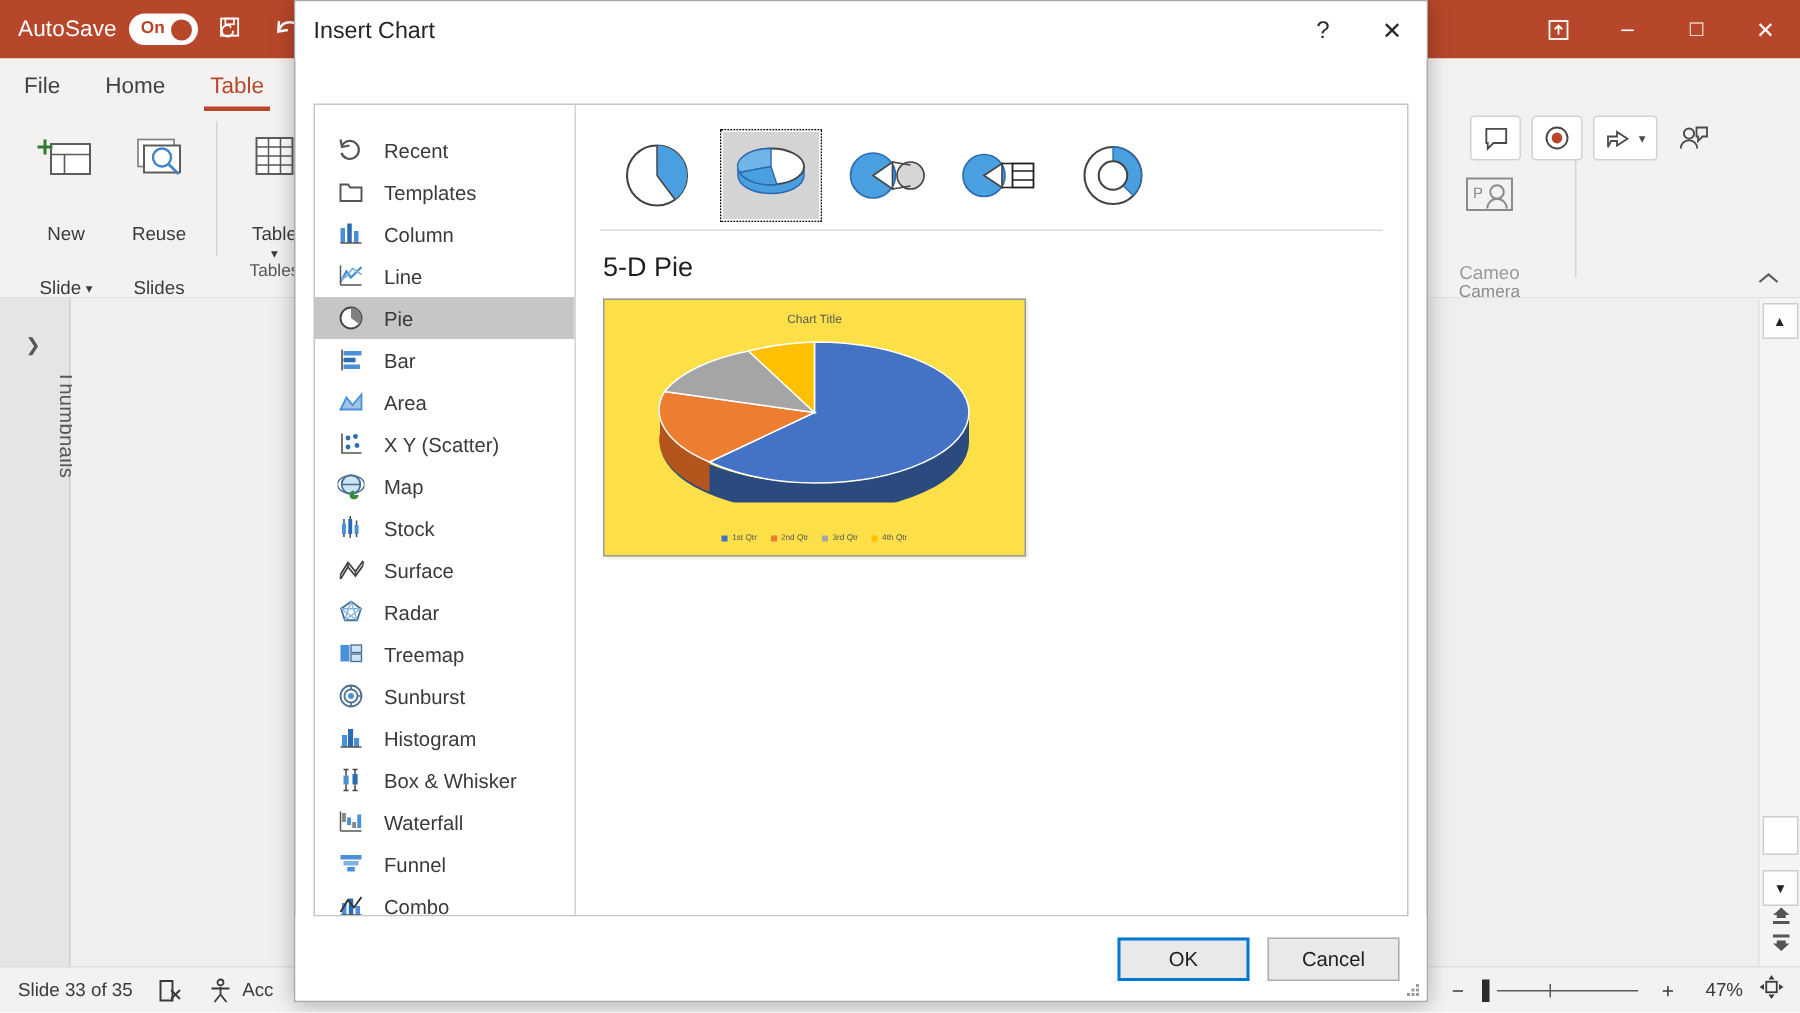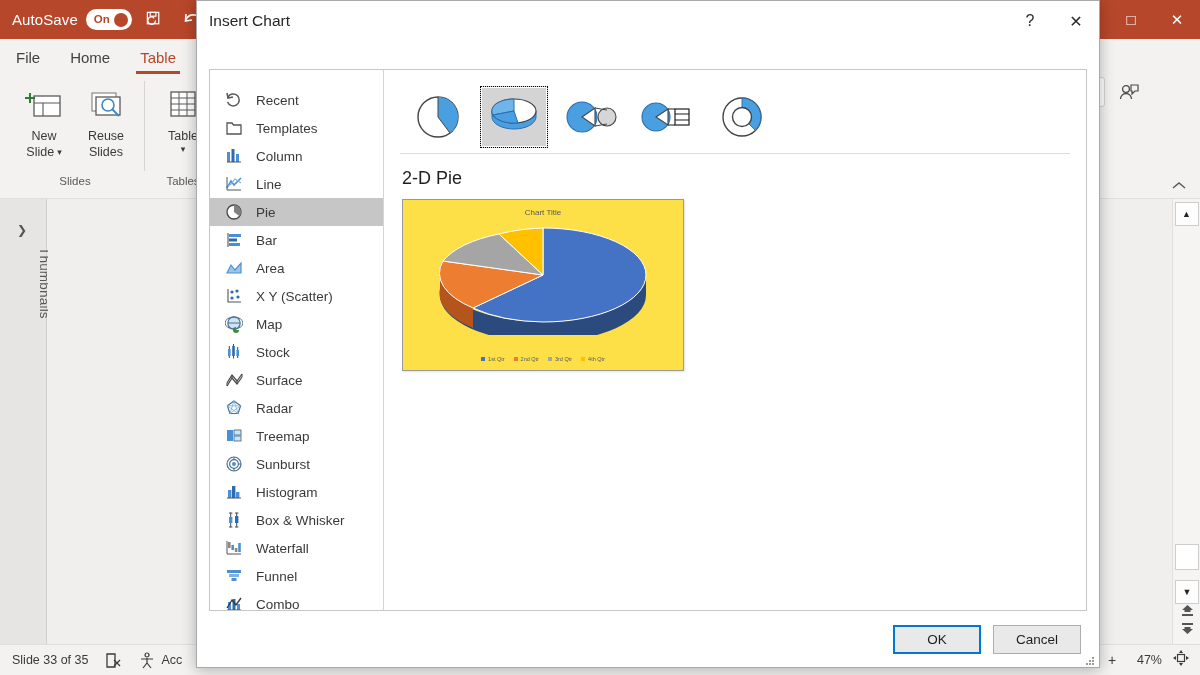--- a/index.html
+++ b/index.html
@@ -59,21 +59,21 @@
   .rgroup-items { display: flex; flex: 1; align-items: flex-start; padding: 4px 10px 0 10px; gap: 6px; }
   .rgroup-name {
     text-align: center; font-size: 11.5px; color: #595959; padding-bottom: 6px;
   }
   .rgroup-sep { width: 1px; background: #d6d4d2; margin: 6px 0 24px 0; }
   .rbtn {
     width: 56px; display: flex; flex-direction: column; align-items: center;
     gap: 2px; padding-top: 4px;
   }
   .rbtn .glyph { height: 44px; display: flex; align-items: center; justify-content: center; }
-  .rbtn .lbl { font-size: 12.5px; color: #3b3a39; text-align: right; line-height: 14px; }
+  .rbtn .lbl { font-size: 12.5px; color: #3b3a39; text-align: right; line-height: 14px; margin-top: 20px; }
   .rbtn .chev { font-size: 9px; color: #3b3a39; line-height: 8px; }
   .rt-buttons { position: absolute; right: 54px; top: 2px; display: flex; align-items: center; gap: 7px; }
   .rt-btn {
     height: 30px; min-width: 34px; border: 1px solid #d4d2d0; background: #ffffff;
     border-radius: 3px; display: flex; align-items: center; justify-content: center;
     gap: 4px; padding: 0 7px;
   }
   .rt-plain { height: 30px; width: 34px; display: flex; align-items: center; justify-content: center; }
   .ribbon-collapse {
     position: absolute; right: 14px; bottom: 2px; font-size: 13px; color: #605e5c;
@@ -124,21 +124,21 @@
   .zoom-area { position: absolute; right: 10px; display: flex; align-items: center; gap: 10px; }
   .zoom-slider { position: relative; width: 108px; height: 14px; display: flex; align-items: center; }
   .zoom-track { position: absolute; left: 10px; right: 4px; height: 1px; background: #5a5a5a; }
   .zoom-tick { position: absolute; left: 45px; width: 1px; height: 9px; background: #5a5a5a; }
   .zoom-handle { position: absolute; left: 0px; width: 5px; height: 15px; background: #2b2b2b; }
   .zoom-pm { font-size: 14px; color: #3b3a39; width: 12px; text-align: center; }
   .zoom-pct { font-size: 12.5px; color: #3b3a39; width: 34px; text-align: right; }
 
   
   .dialog {
-    position: absolute; left: 196px; top: 0px; width: 904px; height: 668px;
+    position: absolute; left: 196px; top: 0px; width: 756px; height: 668px;
     background: #ffffff; border: 1px solid #a9a9a9;
     box-shadow: 0 2px 14px rgba(0,0,0,.28);
   }
   .dlg-title {
     height: 40px; display: flex; align-items: center; position: relative;
     background: #ffffff;
   }
   .dlg-title-text { font-size: 15.5px; color: #262626; margin-left: 12px; }
   .dlg-title-btns { position: absolute; right: 0; top: 0; height: 40px; display: flex; }
   .dlg-tb {
@@ -663,21 +663,21 @@
           </div>
           <div class="type-item">
             <svg width="50" height="50" viewBox="0 0 50 50">
               <circle cx="25" cy="25" r="19" fill="#ffffff" stroke="#444" stroke-width="1.4"></circle>
               <path d="M25 6 A19 19 0 0 1 38.4 38.4 L31.5 31.5 A9.5 9.5 0 0 0 25 15.5 Z" fill="#4a9fe0" stroke="#2b6cb0" stroke-width=".9"></path>
               <circle cx="25" cy="25" r="9.5" fill="#ffffff" stroke="#444" stroke-width="1.4"></circle>
             </svg>
           </div>
         </div>
 
-        <div class="preview-title">2-D Pie</div>
+        <div class="preview-title">5-D Pie</div>
 
         <div class="preview-box">
           <div class="pv-chart-title">Chart Title</div>
 
           <svg width="272" height="118" viewBox="0 0 272 118" style="display:block;margin:0 auto;">
 
             <path d="M33 58 a103 47 0 0 0 206 0 v20 a103 47 0 0 1 -206 0 Z" fill="#2b4a7d"></path>
             <path d="M33 58 a103 47 0 0 0 33 33 v20 a103 47 0 0 1 -33 -33 Z" fill="#2b4a7d"></path>
             <path d="M33 58 q0 -8 3 -14 l0 20 q-3 6 -3 14 Z" fill="#b5551e"></path>
             <path d="M36 44 a103 47 0 0 0 30 47 v20 a103 47 0 0 1 -30 -47 Z" fill="#b5551e"></path>

